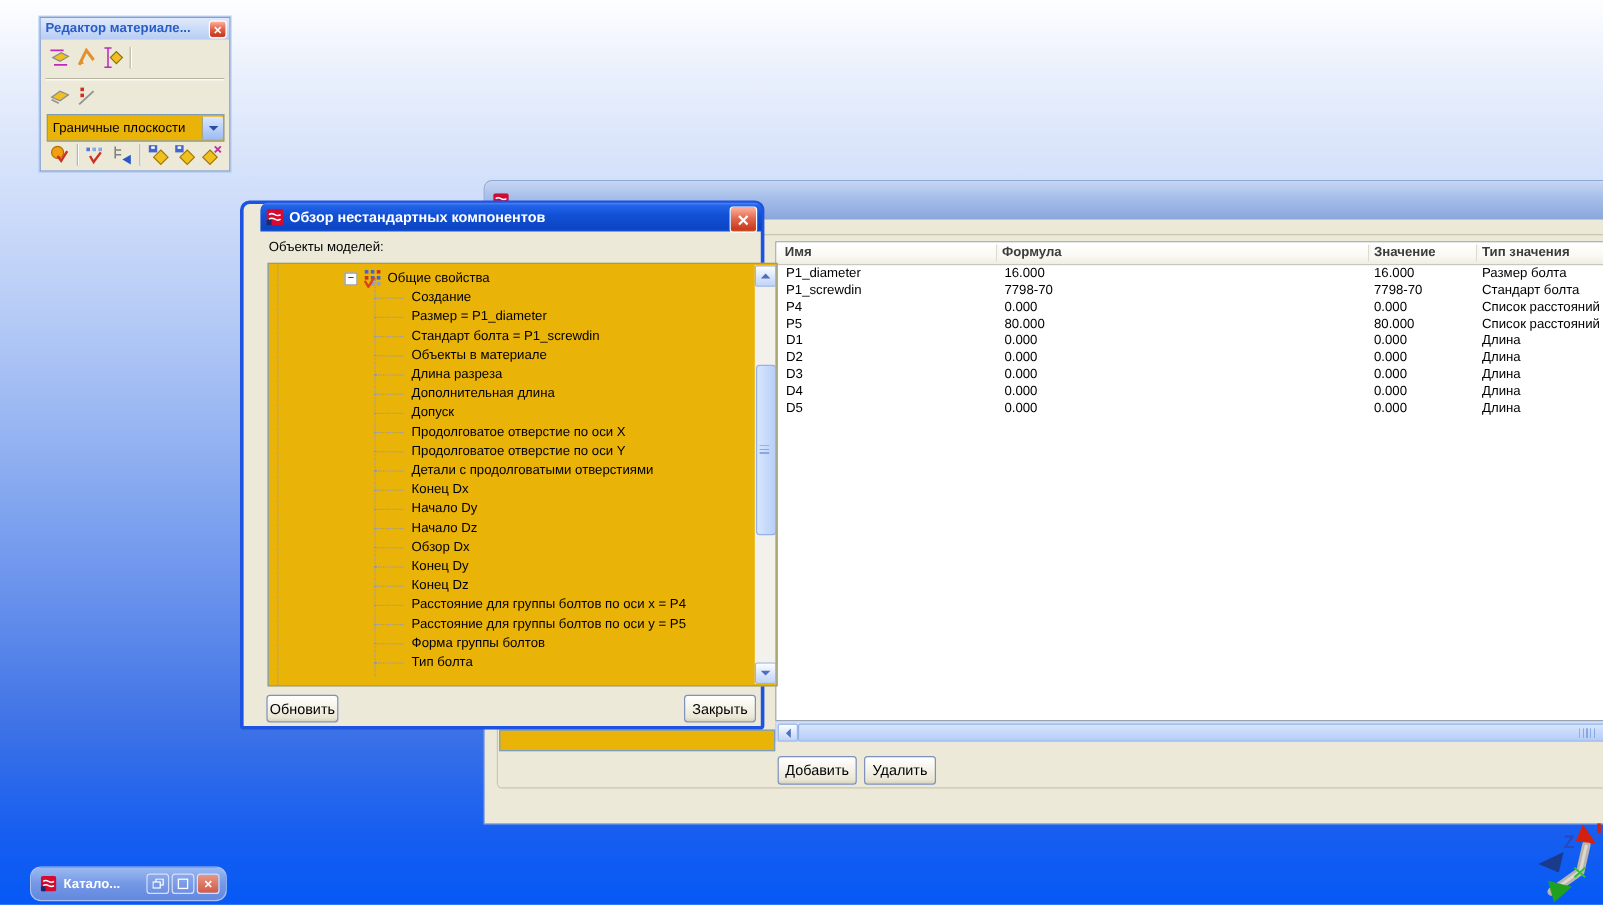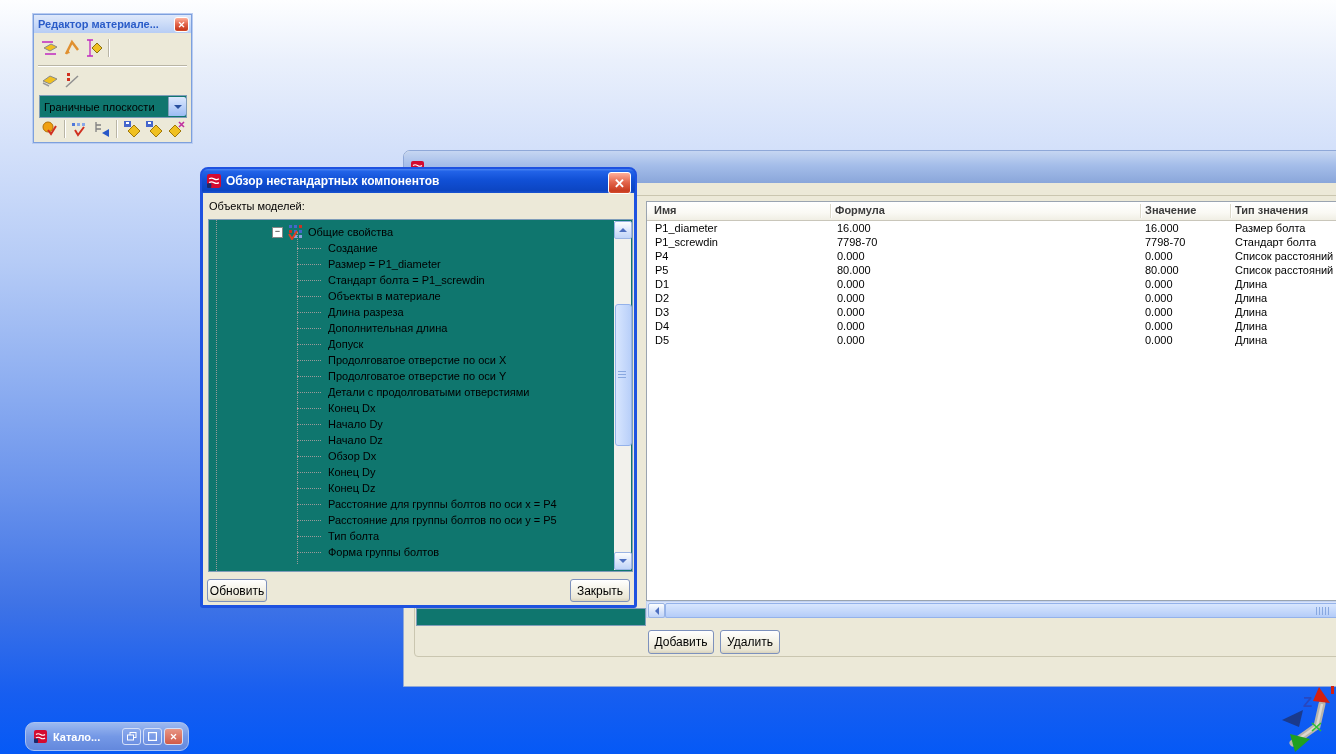--- a/index.html
+++ b/index.html
@@ -8,21 +8,21 @@
     font-family:"Liberation Sans",sans-serif;font-size:11px;color:#000;
     background:linear-gradient(180deg,#fdfeff 0%,#eaf0fc 8%,#d3e0fa 20%,#b5cbf6 35%,#90b0f1 50%,#6a93ec 65%,#3f73e6 80%,#175ef0 92%,#0559f6 100%);
   }
   .abs{position:absolute;}
   
   .xpbtn{
     position:absolute;display:flex;align-items:center;justify-content:center;
     background:linear-gradient(180deg,#ffffff,#f5f3e8 45%,#eae6d6 85%,#d9d3bc);
     border:1px solid #7d91bd;border-radius:3px;font-size:12px;color:#000;cursor:default;
   }
-  .sunken{border:1px solid #7f9db9;background:#0f766e;}
+  .sunken{border:1px solid #7f9db9;background:#eab308;}
   .titlebar-active{
     background:linear-gradient(180deg,#4a85f2 0%,#2263e8 10%,#1150d6 45%,#0c45c2 90%,#1b54d2 100%);
     border-radius:6px 6px 0 0;color:#fff;font-weight:bold;font-size:12px;
     display:flex;align-items:center;
   }
   .titlebar-inactive{
     background:linear-gradient(180deg,#c6d6f2 0%,#a4bde9 45%,#8aa6da 100%);
     border-radius:6px 6px 0 0;display:flex;align-items:center;
   }
   .closebtn{
@@ -35,21 +35,21 @@
   .vsep{width:1px;height:18px;background:#b9b5a5;border-right:1px solid #fff;margin:0 3px;}
   
   #toolbar-win{left:33px;top:14px;width:157px;height:127px;background:#ece9d8;
     border:1px solid #7da0dd;box-shadow:0 0 0 1px #b9ccf2;}
   #toolbar-win .tb{position:absolute;left:0;top:0;right:0;height:18px;
     background:linear-gradient(180deg,#dfe9fb,#b7cdf4);display:flex;align-items:center;
     color:#2a5cc8;font-weight:bold;font-size:11px;padding-left:4px;box-sizing:border-box;}
   #toolbar-win .row{position:absolute;left:5px;display:flex;align-items:center;}
   
   #browser-dialog{left:200px;top:167px;width:437px;height:441px;
-    border:3px solid #1e52e0;border-radius:8px 8px 3px 3px;background:#ece9d8;box-sizing:border-box;}
+    border:3px solid #1e52e0;border-radius:8px 8px 3px 3px;background:#ece9d8;box-sizing:border-box;padding-left:15px;}
   #browser-dialog .tb{height:24px;margin:-1px -1px 0 -1px;padding-left:5px;}
   #browser-dialog .client{position:relative;width:100%;height:calc(100% - 24px);}
   #tree-box{left:5px;top:26px;width:423px;height:351px;overflow:hidden;}
   .tree-item{position:relative;height:16px;line-height:16px;padding-left:119px;white-space:nowrap;}
   .tree-item::before{content:"";position:absolute;left:88px;top:8px;width:24px;border-top:1px dotted #9a9a9a;}
   #tree-root-row{position:relative;height:16px;line-height:16px;white-space:nowrap;}
   .vguide{position:absolute;border-left:1px dotted #9a9a9a;}
   
   #vars-win{left:403px;top:150px;width:950px;height:537px;background:#ece9d8;
     border:1px solid #8fa8d8;border-radius:7px 7px 0 0;box-sizing:border-box;}
@@ -254,23 +254,23 @@
 
             <div class="tree-item">Конец Dy</div>
 
             <div class="tree-item">Конец Dz</div>
 
 
             <div class="tree-item">Расстояние для группы болтов по оси x = P4</div>
 
             <div class="tree-item">Расстояние для группы болтов по оси y = P5</div>
 
+            <div class="tree-item">Форма группы болтов</div>
+
             <div class="tree-item">Тип болта</div>
-
-            <div class="tree-item">Форма группы болтов</div>
           </div>
       </div>
       <div id="vscroll">
         <div class="sb-btn" style="left:0;top:0;width:16px;height:16px;">
           <div class="tri" style="border-bottom-color:#4d6fc0;margin-top:-4px;"></div>
         </div>
         <div class="thumb"></div>
         <div class="grip"></div>
         <div class="sb-btn" style="left:0;bottom:0;width:16px;height:16px;">
           <div class="tri" style="border-top-color:#4d6fc0;margin-bottom:-4px;"></div>

